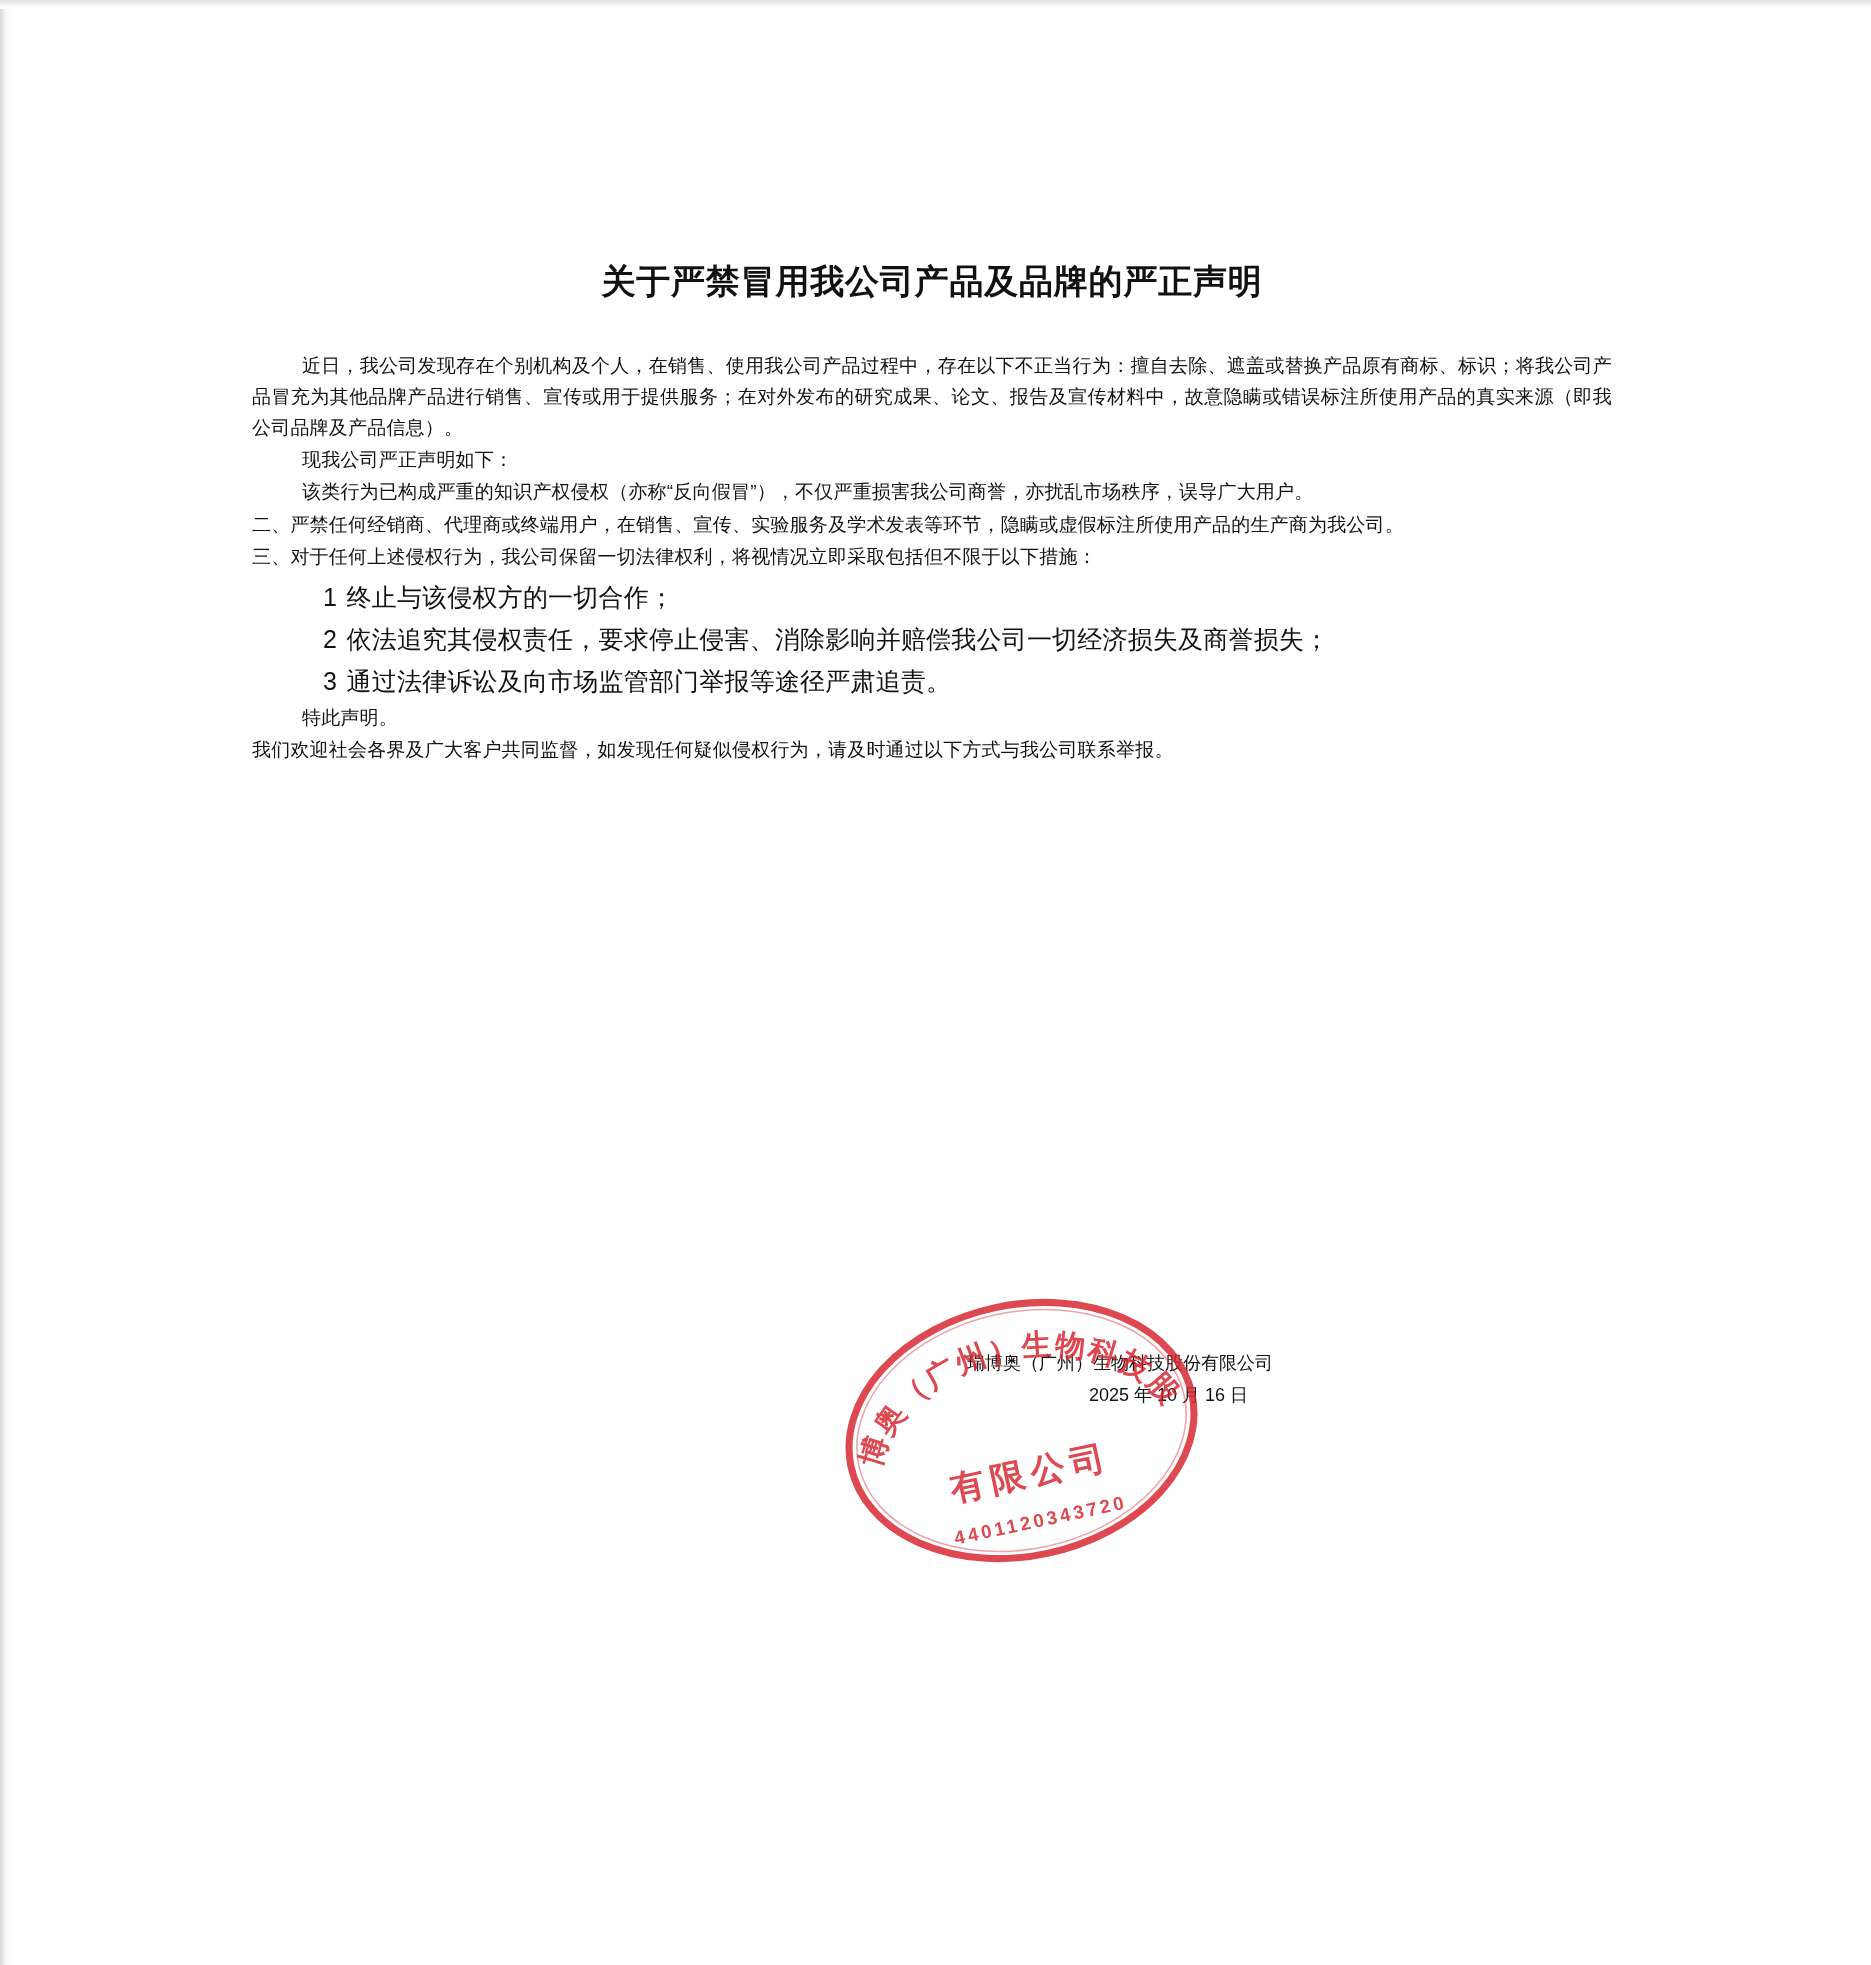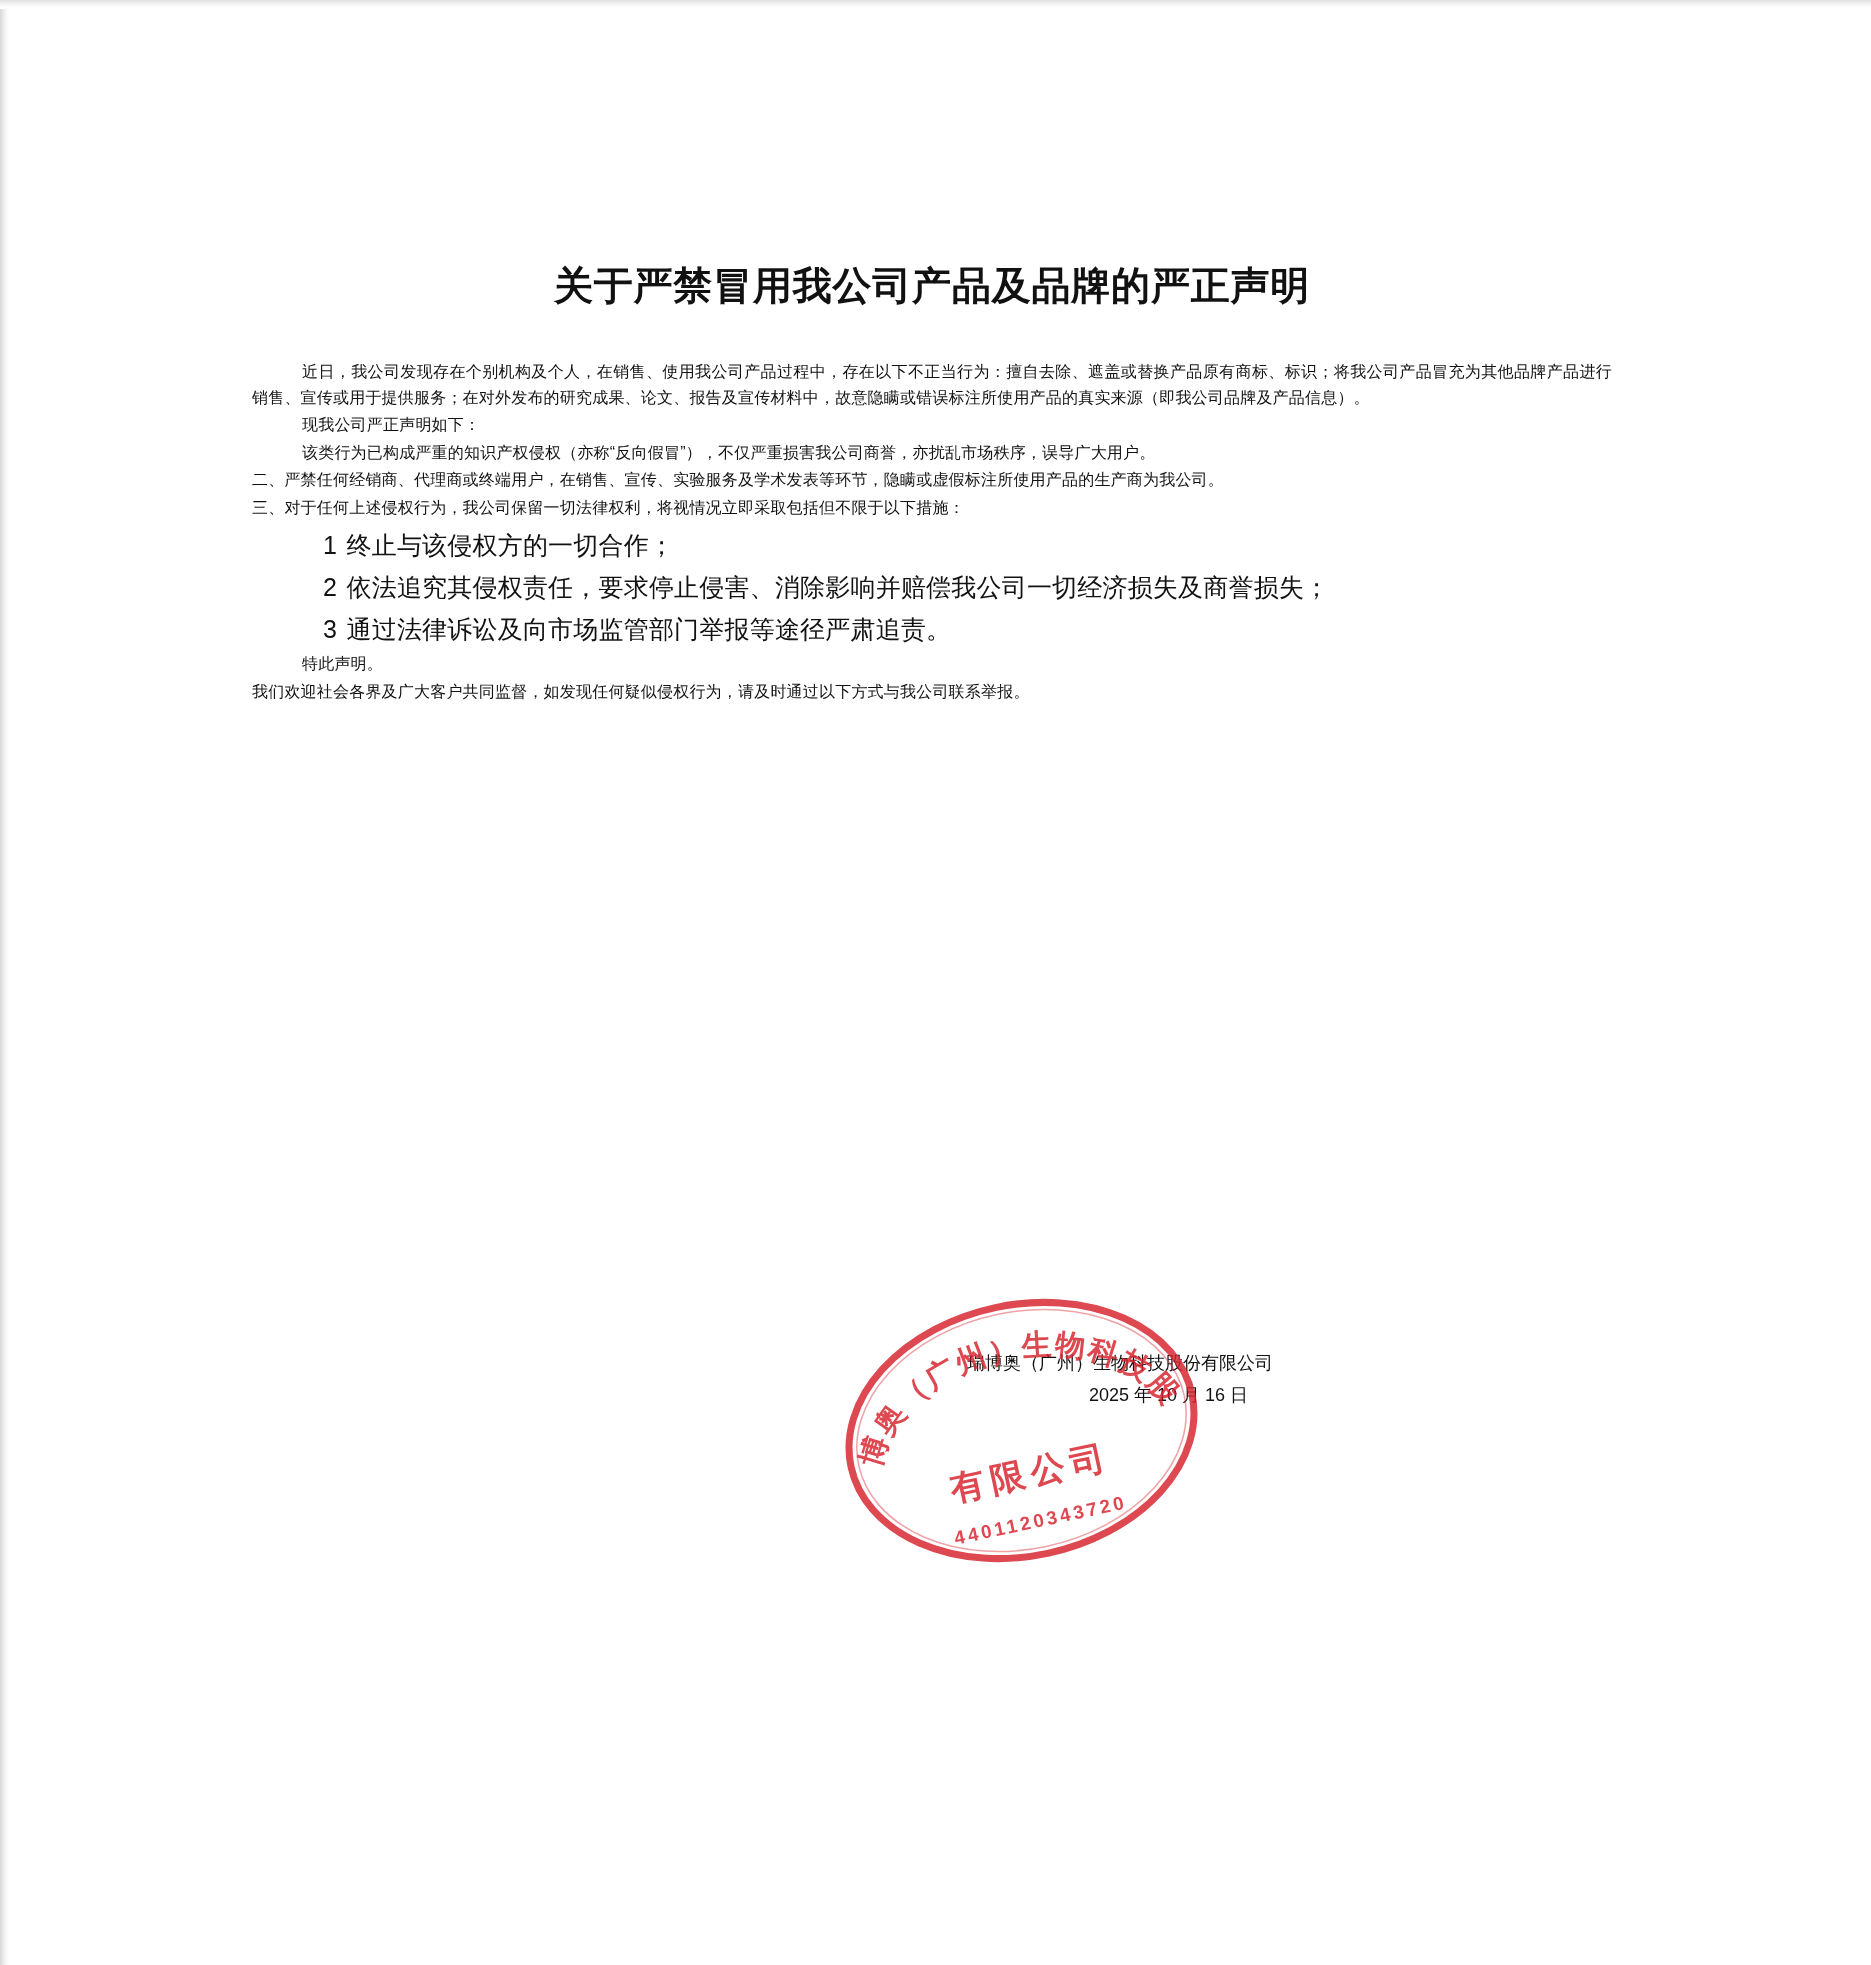--- a/index.html
+++ b/index.html
@@ -30,30 +30,30 @@
     width: 100%; height: 8.6px;
     background: linear-gradient(to bottom, #e2e2e2, #fbfbfb 70%, #ffffff);
   }
   .content {
     position: absolute;
     left: 252px;
     top: 259px;
     width: 1360px;
   }
   .doc-title {
-    font-size: 39px;
+    font-size: 34px;
     font-weight: bold;
     text-align: center;
     letter-spacing: 0.8px;
     color: #111111;
     margin-bottom: 46px;
     font-family: "Liberation Sans", sans-serif;
   }
   .para {
-    font-size: 16px;
+    font-size: 19px;
     line-height: 1.62;
     color: #121212;
     text-align: justify;
     margin: 0 0 1.6px 0;
     letter-spacing: 0.2px;
   }
   .indent {
     text-indent: 50px;
   }
   .hang {

